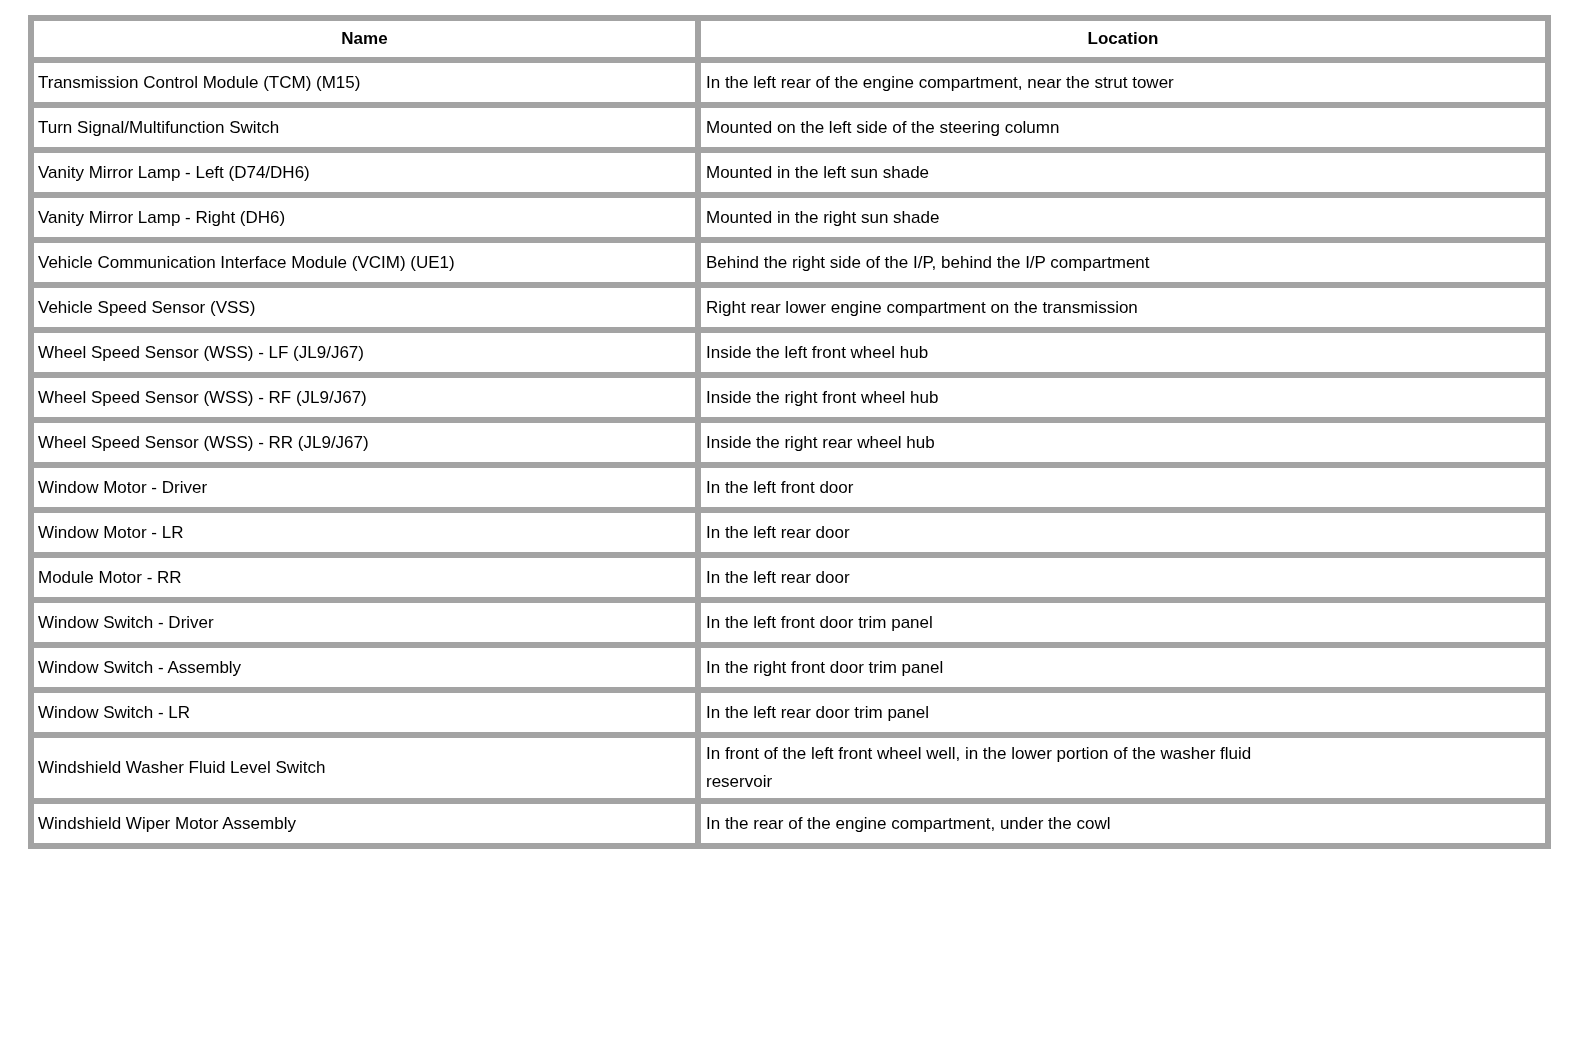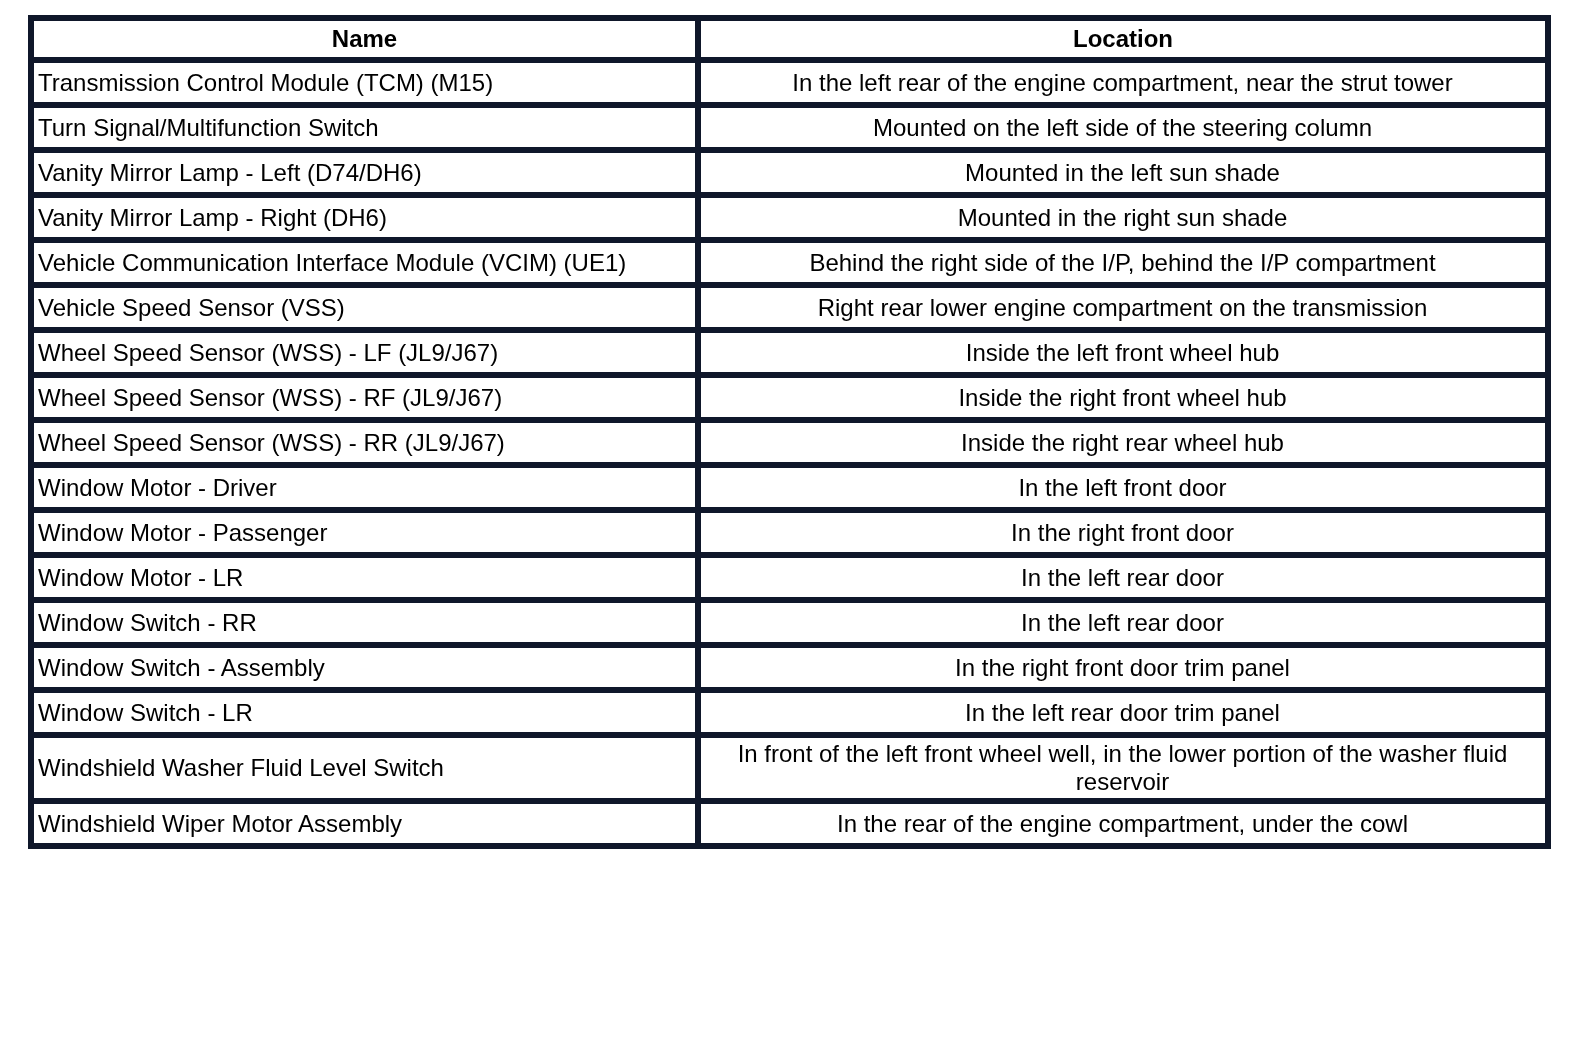--- a/index.html
+++ b/index.html
@@ -19,40 +19,40 @@
     left: 28px;
     top: 15px;
     width: 1517px;
     border-collapse: collapse;
     table-layout: fixed;
   }
   table.component-table col.col-name { width: 667px; }
   table.component-table col.col-location { width: 850px; }
   table.component-table th,
   table.component-table td {
-    border: 6px solid #0f172a;
-    font-size: 24px;
+    border: 6px solid #a3a3a3;
+    font-size: 17px;
     line-height: 28px;
     vertical-align: middle;
     overflow: hidden;
   }
   table.component-table th {
     height: 36px;
     font-weight: bold;
     text-align: center;
     padding: 0;
   }
   td.name-cell {
     height: 35px;
     text-align: left;
     padding: 2px 4px;
   }
   td.location-cell {
     height: 35px;
-    text-align: center;
+    text-align: left;
     padding: 2px 6px 2px 5px;
     white-space: pre-line;
   }
 </style>
 </head>
 <body>
 
 <table class="component-table">
   <colgroup>
     <col class="col-name">
@@ -99,30 +99,30 @@
       </tr>
       <tr>
         <td class="name-cell">Wheel Speed Sensor (WSS) - RR (JL9/J67)</td>
         <td class="location-cell">Inside the right rear wheel hub</td>
       </tr>
       <tr>
         <td class="name-cell">Window Motor - Driver</td>
         <td class="location-cell">In the left front door</td>
       </tr>
       <tr>
-        <td class="name-cell">Window Motor - Passenger</td>
-        <td class="location-cell">In the right front door</td>
-      </tr>
-      <tr>
         <td class="name-cell">Window Motor - LR</td>
         <td class="location-cell">In the left rear door</td>
       </tr>
       <tr>
-        <td class="name-cell">Window Switch - RR</td>
+        <td class="name-cell">Module Motor - RR</td>
         <td class="location-cell">In the left rear door</td>
+      </tr>
+      <tr>
+        <td class="name-cell">Window Switch - Driver</td>
+        <td class="location-cell">In the left front door trim panel</td>
       </tr>
       <tr>
         <td class="name-cell">Window Switch - Assembly</td>
         <td class="location-cell">In the right front door trim panel</td>
       </tr>
       <tr>
         <td class="name-cell">Window Switch - LR</td>
         <td class="location-cell">In the left rear door trim panel</td>
       </tr>
       <tr>

